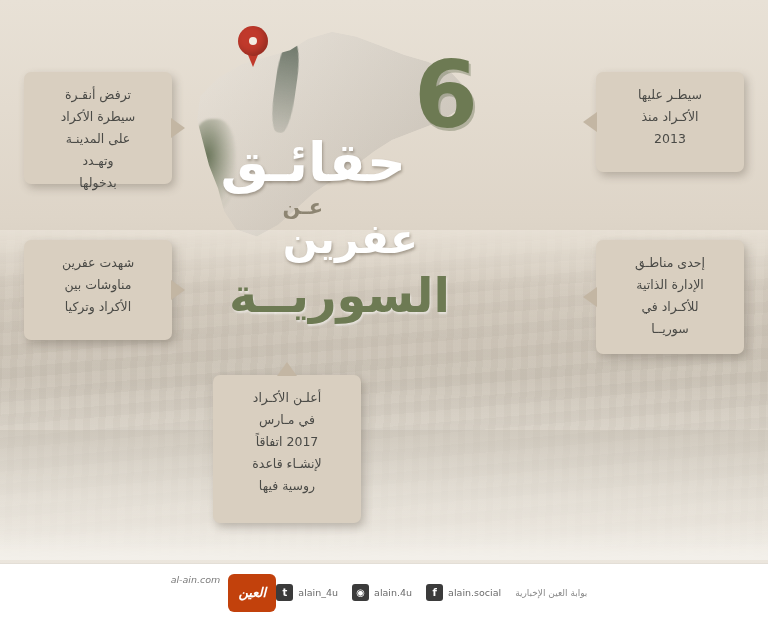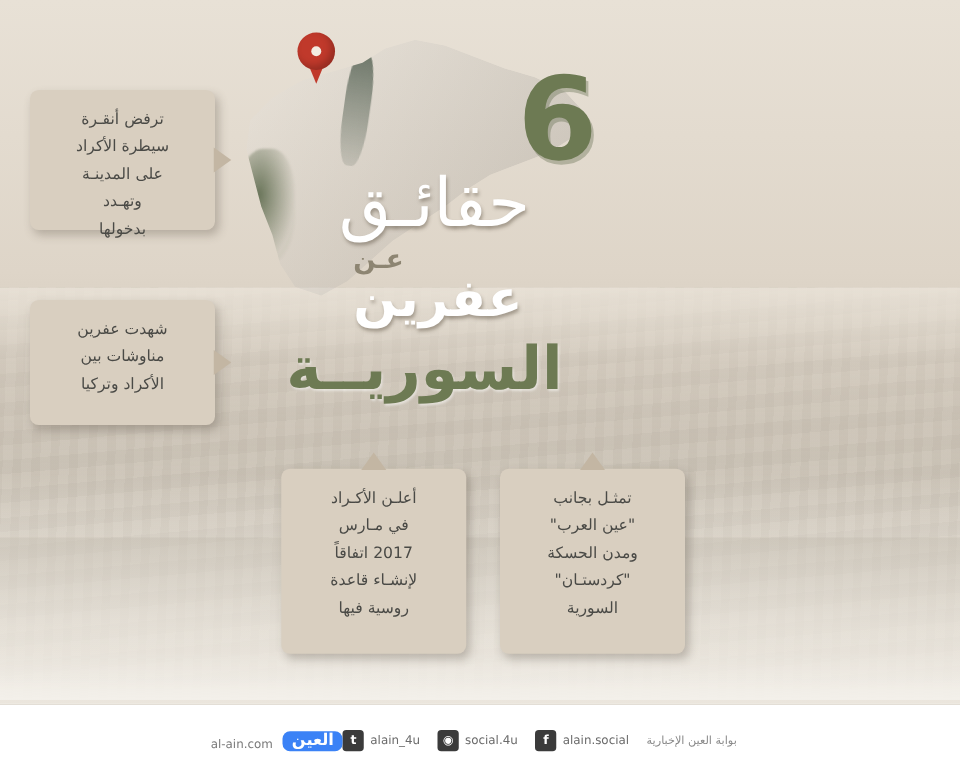--- a/index.html
+++ b/index.html
@@ -94,22 +94,22 @@
     text-align: center;
     direction: rtl;
   }
   .big-six {
     position: absolute; right: 20px; top: 2px;
     font-size: 92px; font-weight: bold; color: #6d7a53;
     line-height: 0.85;
     text-shadow: 2px 3px 0 rgba(90,100,70,0.35);
   }
   .haqaiq {
-    position: absolute; right: 74px; top: 76px;
-    font-size: 54px; font-weight: normal; color: #ffffff;
+    position: absolute; right: 92px; top: 76px;
+    font-size: 54px; font-weight: bold; color: #ffffff;
     letter-spacing: 1px;
     text-shadow: 1px 2px 3px rgba(90,80,65,0.45);
     white-space: nowrap;
   }
   .an {
     position: absolute; right: 175px; top: 140px;
     font-size: 21px; color: #8d8572; font-weight: bold;
   }
   .afrin {
     position: absolute; right: 80px; top: 160px;
@@ -161,21 +161,21 @@
     left: 50%; top: -13px; margin-left: -10px;
     border-left: 10px solid transparent;
     border-right: 10px solid transparent;
     border-bottom: 14px solid #c3b6a3;
   }
 
   #fact-1 { left: 24px;  top: 72px;  width: 148px; height: 112px; }
   #fact-2 { left: 24px;  top: 240px; width: 148px; height: 100px; }
   #fact-3 { right: 24px; top: 72px;  width: 148px; height: 100px; }
   #fact-4 { right: 24px; top: 240px; width: 148px; height: 114px; }
-  #fact-5 { left: 225px; top: 375px; width: 148px; height: 148px; }
+  #fact-5 { left: 213px; top: 375px; width: 148px; height: 148px; }
   #fact-6 { left: 400px; top: 375px; width: 148px; height: 148px; }
 
   
   .footer {
     position: absolute; left: 0; right: 0; bottom: 0; height: 58px;
     background: #ffffff;
     border-top: 1px solid #e3ded6;
     display: flex; align-items: center;
     direction: rtl;
     padding: 0 14px;
@@ -192,27 +192,27 @@
   .sicon {
     width: 17px; height: 17px; border-radius: 3px;
     display: flex; align-items: center; justify-content: center;
     color: #ffffff; font-size: 10px; font-weight: bold;
   }
   .sicon.tw { background: #3b3b3b; }
   .sicon.ig { background: #3b3b3b; }
   .sicon.fb { background: #3b3b3b; }
   .portal-note { font-size: 9px; color: #8a8a8a; margin-right: 10px; }
   .brand {
-    display: flex; align-items: flex-end; gap: 8px;
-    margin-left: auto; direction: ltr;
+    display: flex; align-items: flex-start; gap: 8px;
+    margin-left: auto; direction: ltr; font-style: italic;
   }
   .brand-url { font-size: 9.5px; color: #7a7a7a; }
   .brand-logo {
-    width: 48px; height: 16px; border-radius: 6px;
-    background: #3b82f6; color: #fff;
+    width: 48px; height: 38px; border-radius: 6px;
+    background: #c2410c; color: #fff;
     display: flex; align-items: center; justify-content: center;
     font-size: 13px; font-weight: bold;
   }
 </style>
 </head>
 <body>
 
 <div id="infographic">
 
   <div class="bg-photo"></div>
@@ -244,44 +244,48 @@
 مناوشات بين
 الأكراد وتركيا</span>
   </div>
   <div class="fact left" id="fact-1">
     <span class="txt">ترفض أنقـرة
 سيطرة الأكراد
 على المدينـة
 وتهـدد
 بدخولها</span>
   </div>
+  <div class="fact right" id="fact-3">
+    <span class="txt">سيطـر عليها
+الأكـراد منذ
+2013</span>
+  </div>
+  <div class="fact right" id="fact-4">
+    <span class="txt">إحدى مناطـق
+الإدارة الذاتية
+للأكـراد في
+سوريــا</span>
+  </div>
   <div class="fact up" id="fact-5">
     <span class="txt">أعلـن الأكـراد
 في مـارس
 2017 اتفاقاً
 لإنشـاء قاعدة
 روسية فيها</span>
-  </div>
-  <div class="fact up" id="fact-6">
-    <span class="txt">تمثـل بجانب
-"عين العرب"
-ومدن الحسكة
-"كردستـان"
-السورية</span>
   </div>
 
   <div class="footer">
     <div class="social-group">
       <div class="social">
         <span class="sicon tw">t</span>
         <span>alain_4u</span>
       </div>
       <div class="social">
         <span class="sicon ig">◉</span>
-        <span>social.4u</span>
+        <span>alain.4u</span>
       </div>
       <div class="social">
         <span class="sicon fb">f</span>
         <span>alain.social</span>
       </div>
       <span class="portal-note">بوابة العين الإخبارية</span>
     </div>
     <div class="brand">
       <span class="brand-url">al-ain.com</span>
       <span class="brand-logo">العين</span>

